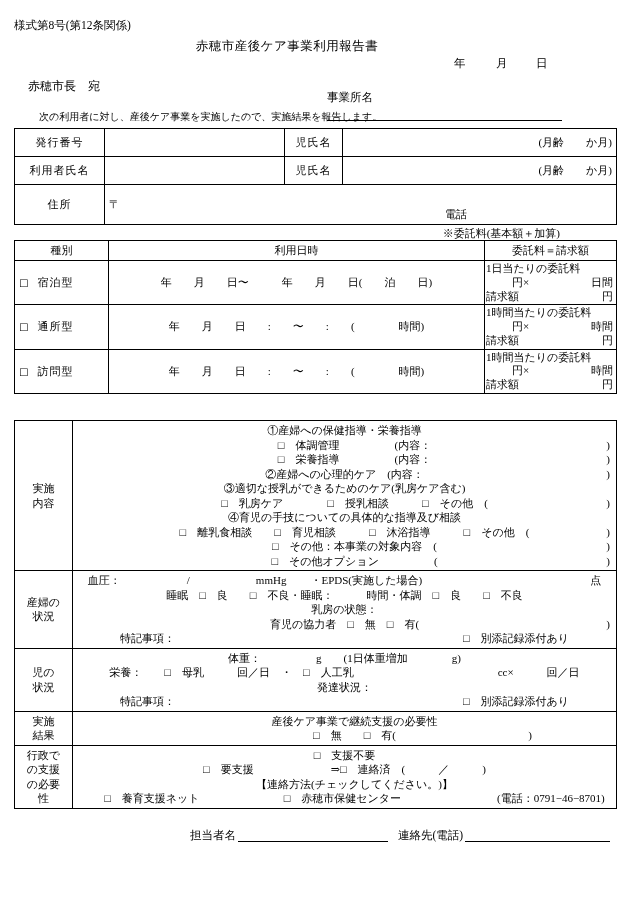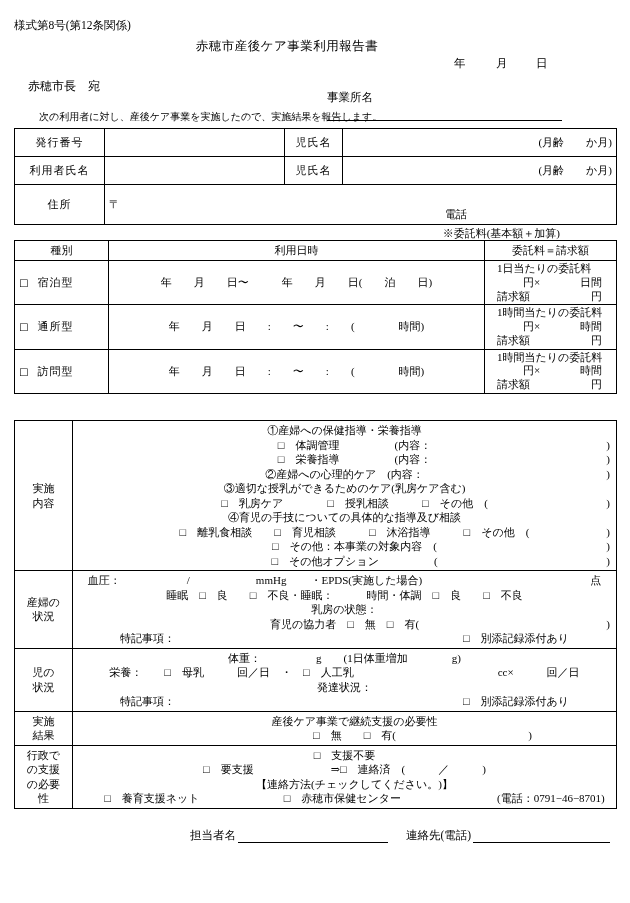--- a/index.html
+++ b/index.html
@@ -134,21 +134,21 @@
     text-align: left;
     padding-left: 8px;
     letter-spacing: 1px;
   }
   .t2-type .cb { margin-right: 8px; }
   .t2-datetime {
     text-align: center;
     font-size: 11px;
   }
   .fee-cell {
-    padding: 1px 12px !important;
+    padding: 1px 1px !important;
     line-height: 1.25;
     font-size: 10.5px;
     vertical-align: top;
   }
   .fee-l1 { text-align: left; white-space: nowrap; }
   .fee-l2 { display: flex; justify-content: space-between; padding: 0 2px 0 26px; }
   .fee-l3 { display: flex; justify-content: space-between; padding: 0 2px 0 0; }
   .note-cell {
     font-size: 10.5px;
     line-height: 1.35;
@@ -197,21 +197,21 @@
   
   .footer {
     position: absolute;
     left: 190px;
     top: 828px;
     width: 420px;
     font-size: 11.5px;
   }
   .footer .fline {
     display: flex;
-    align-items: center;
+    align-items: flex-start;
   }
   .f-label { white-space: nowrap; }
   .f-rule {
     flex: 1;
     border-bottom: 1px solid #000;
     height: 13px;
     margin-left: 2px;
   }
   .f-rule.short { flex: 0 0 150px; }
 </style>
@@ -455,18 +455,18 @@
         </tr>
 
       </tbody>
     </table>
   </div>
 
   <div class="footer">
     <div class="fline">
       <span class="f-label">担当者名</span>
       <span class="f-rule short"></span>
-      <span class="f-label" style="margin-left:18px">連絡先(電話)</span>
+      <span class="f-label" style="margin-left:10px">連絡先(電話)</span>
       <span class="f-rule"></span>
     </div>
   </div>
 
 </div>
 
 </body></html>

